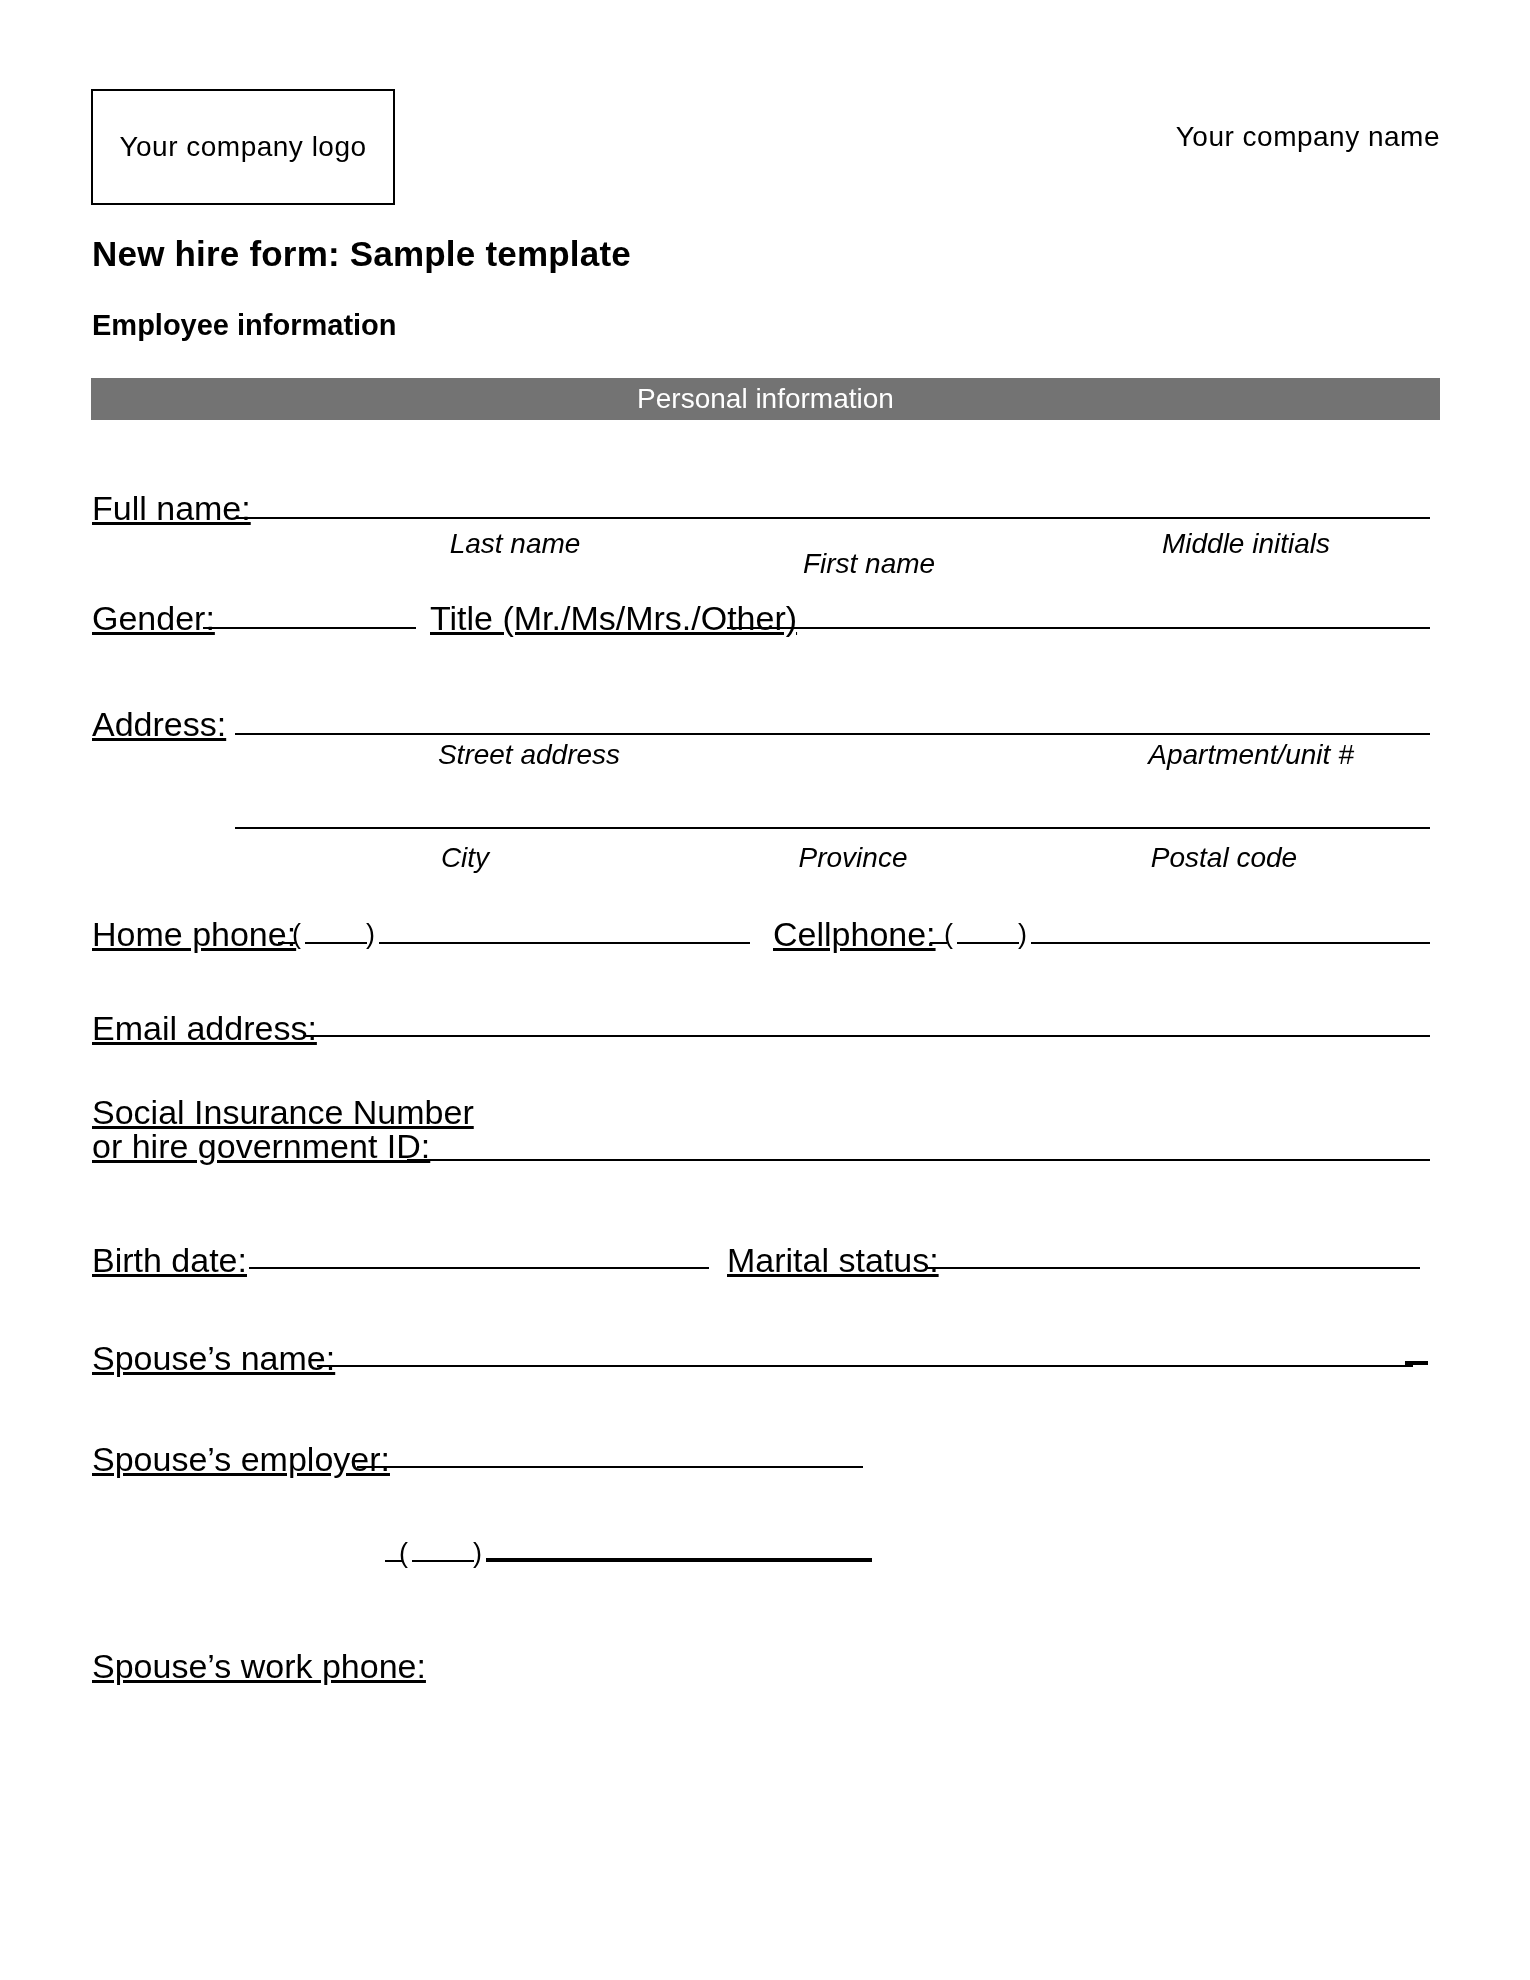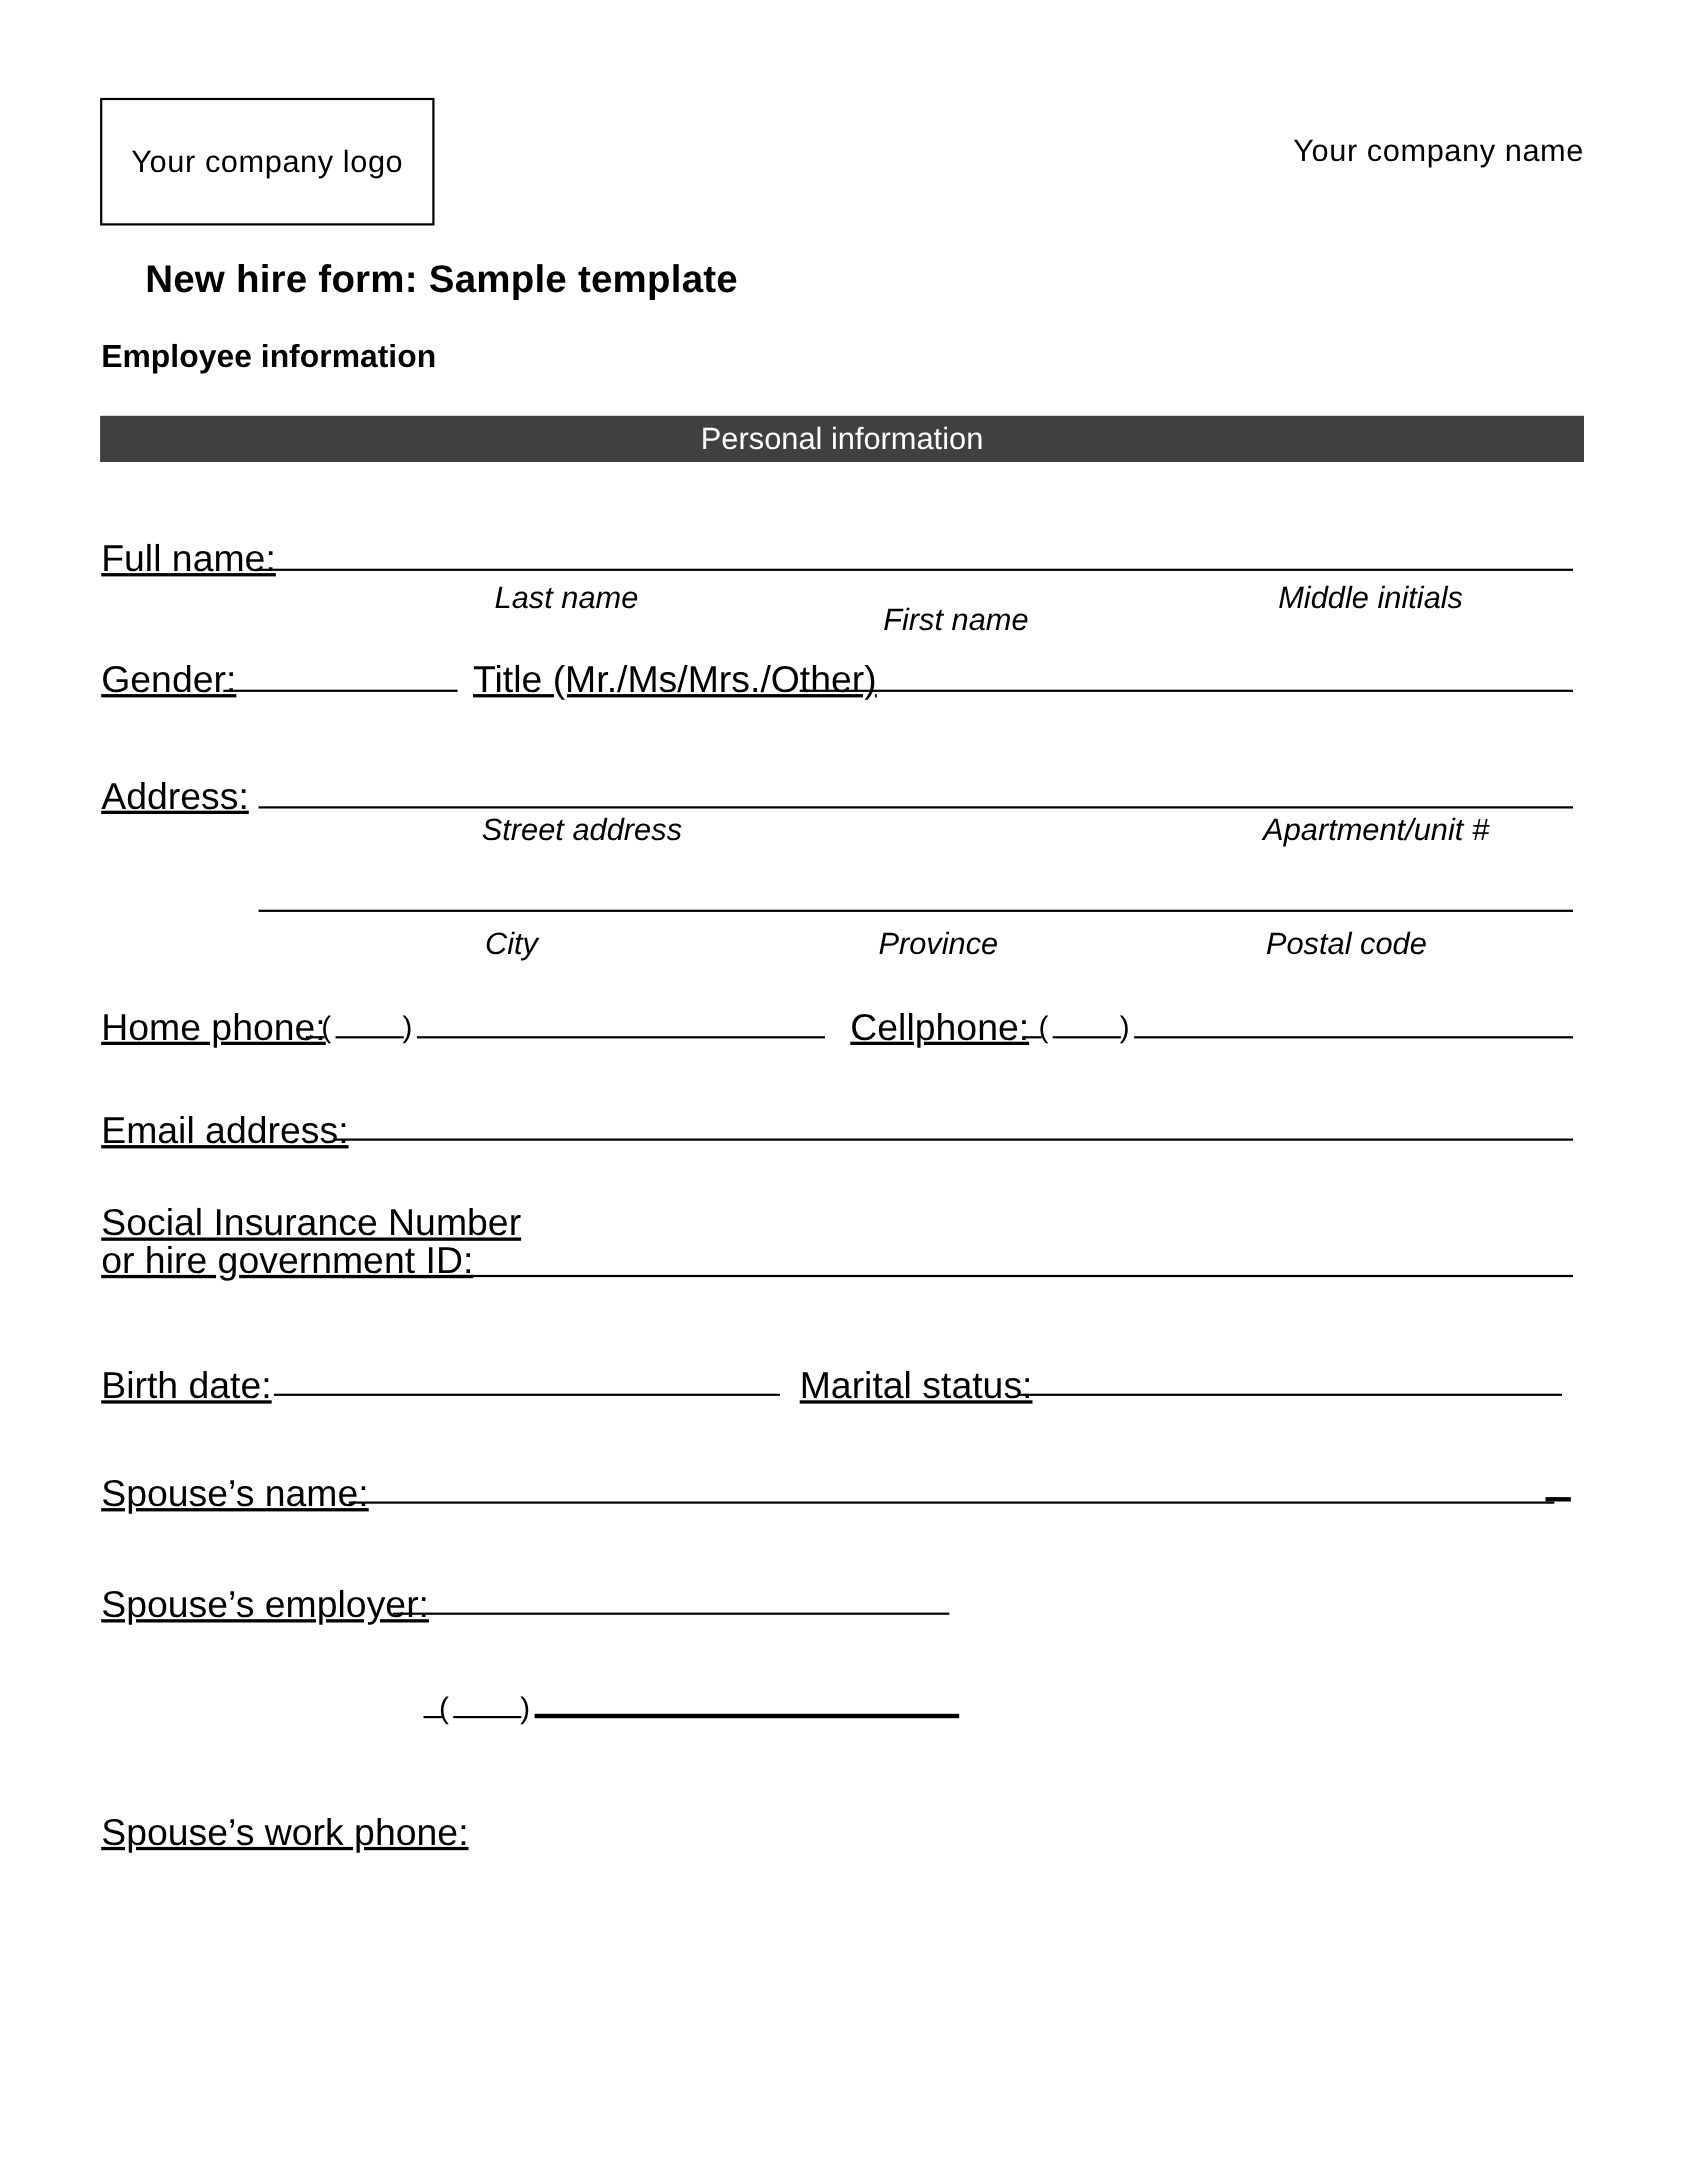--- a/index.html
+++ b/index.html
@@ -9,21 +9,21 @@
     overflow:hidden;
   }
   .abs { position:absolute; white-space:nowrap; }
   .logo-box {
     position:absolute; left:91px; top:89px; width:304px; height:116px;
     border:2px solid #000; box-sizing:border-box;
     display:flex; align-items:center; justify-content:center;
     font-size:28px; letter-spacing:0.5px;
   }
   .company-name { right:90px; top:121px; font-size:28px; letter-spacing:0.5px; }
-  .title { left:92px; top:234px; font-size:35px; font-weight:bold; letter-spacing:0.2px;margin-left:40px; }
+  .title { left:92px; top:234px; font-size:35px; font-weight:bold; letter-spacing:0.2px; }
   .h2 { left:92px; top:309px; font-size:29px; font-weight:bold; }
   .bar {
     position:absolute; left:91px; top:378px; width:1349px; height:42px;
     background:#000; color:#fff; text-align:center; line-height:42px; font-size:28px;
   }
   .lbl { position:absolute; font-size:34px; line-height:32px; white-space:nowrap;text-decoration:underline; }
   .cap { position:absolute; font-size:28px; font-style:italic; line-height:30px; text-align:center; white-space:nowrap; }
   .line { position:absolute; height:2px; background:#000; }
   .thick { height:4px; }
   .paren { position:absolute; font-size:27px; line-height:32px; }
@@ -34,21 +34,21 @@
 <div class="page">
 
   <div class="logo-box">
     <span>Your company logo</span>
   </div>
   <div class="abs company-name">Your company name</div>
 
   <div class="abs title">New hire form: Sample template</div>
   <div class="abs h2">Employee information</div>
 
-  <div class="bar" style="background: #404040; color: rgb(255, 255, 255);">
+  <div class="bar" style="background: #737373; color: rgb(255, 255, 255);">
     <span>Personal information</span>
   </div>
 
   <div class="lbl" style="left:92px; top:492px;">Full name:</div>
   <div class="line" style="left:235px; top:517px; width:1195px;"></div>
   <div class="cap" style="left:415px; top:529px; width:200px;">Last name</div>
   <div class="cap" style="left:769px; top:529px; width:200px;margin-top:20px;">First name</div>
   <div class="cap" style="left:1126px; top:529px; width:240px;">Middle initials</div>
 
   <div class="lbl" style="left:92px; top:602px;">Gender:</div>

